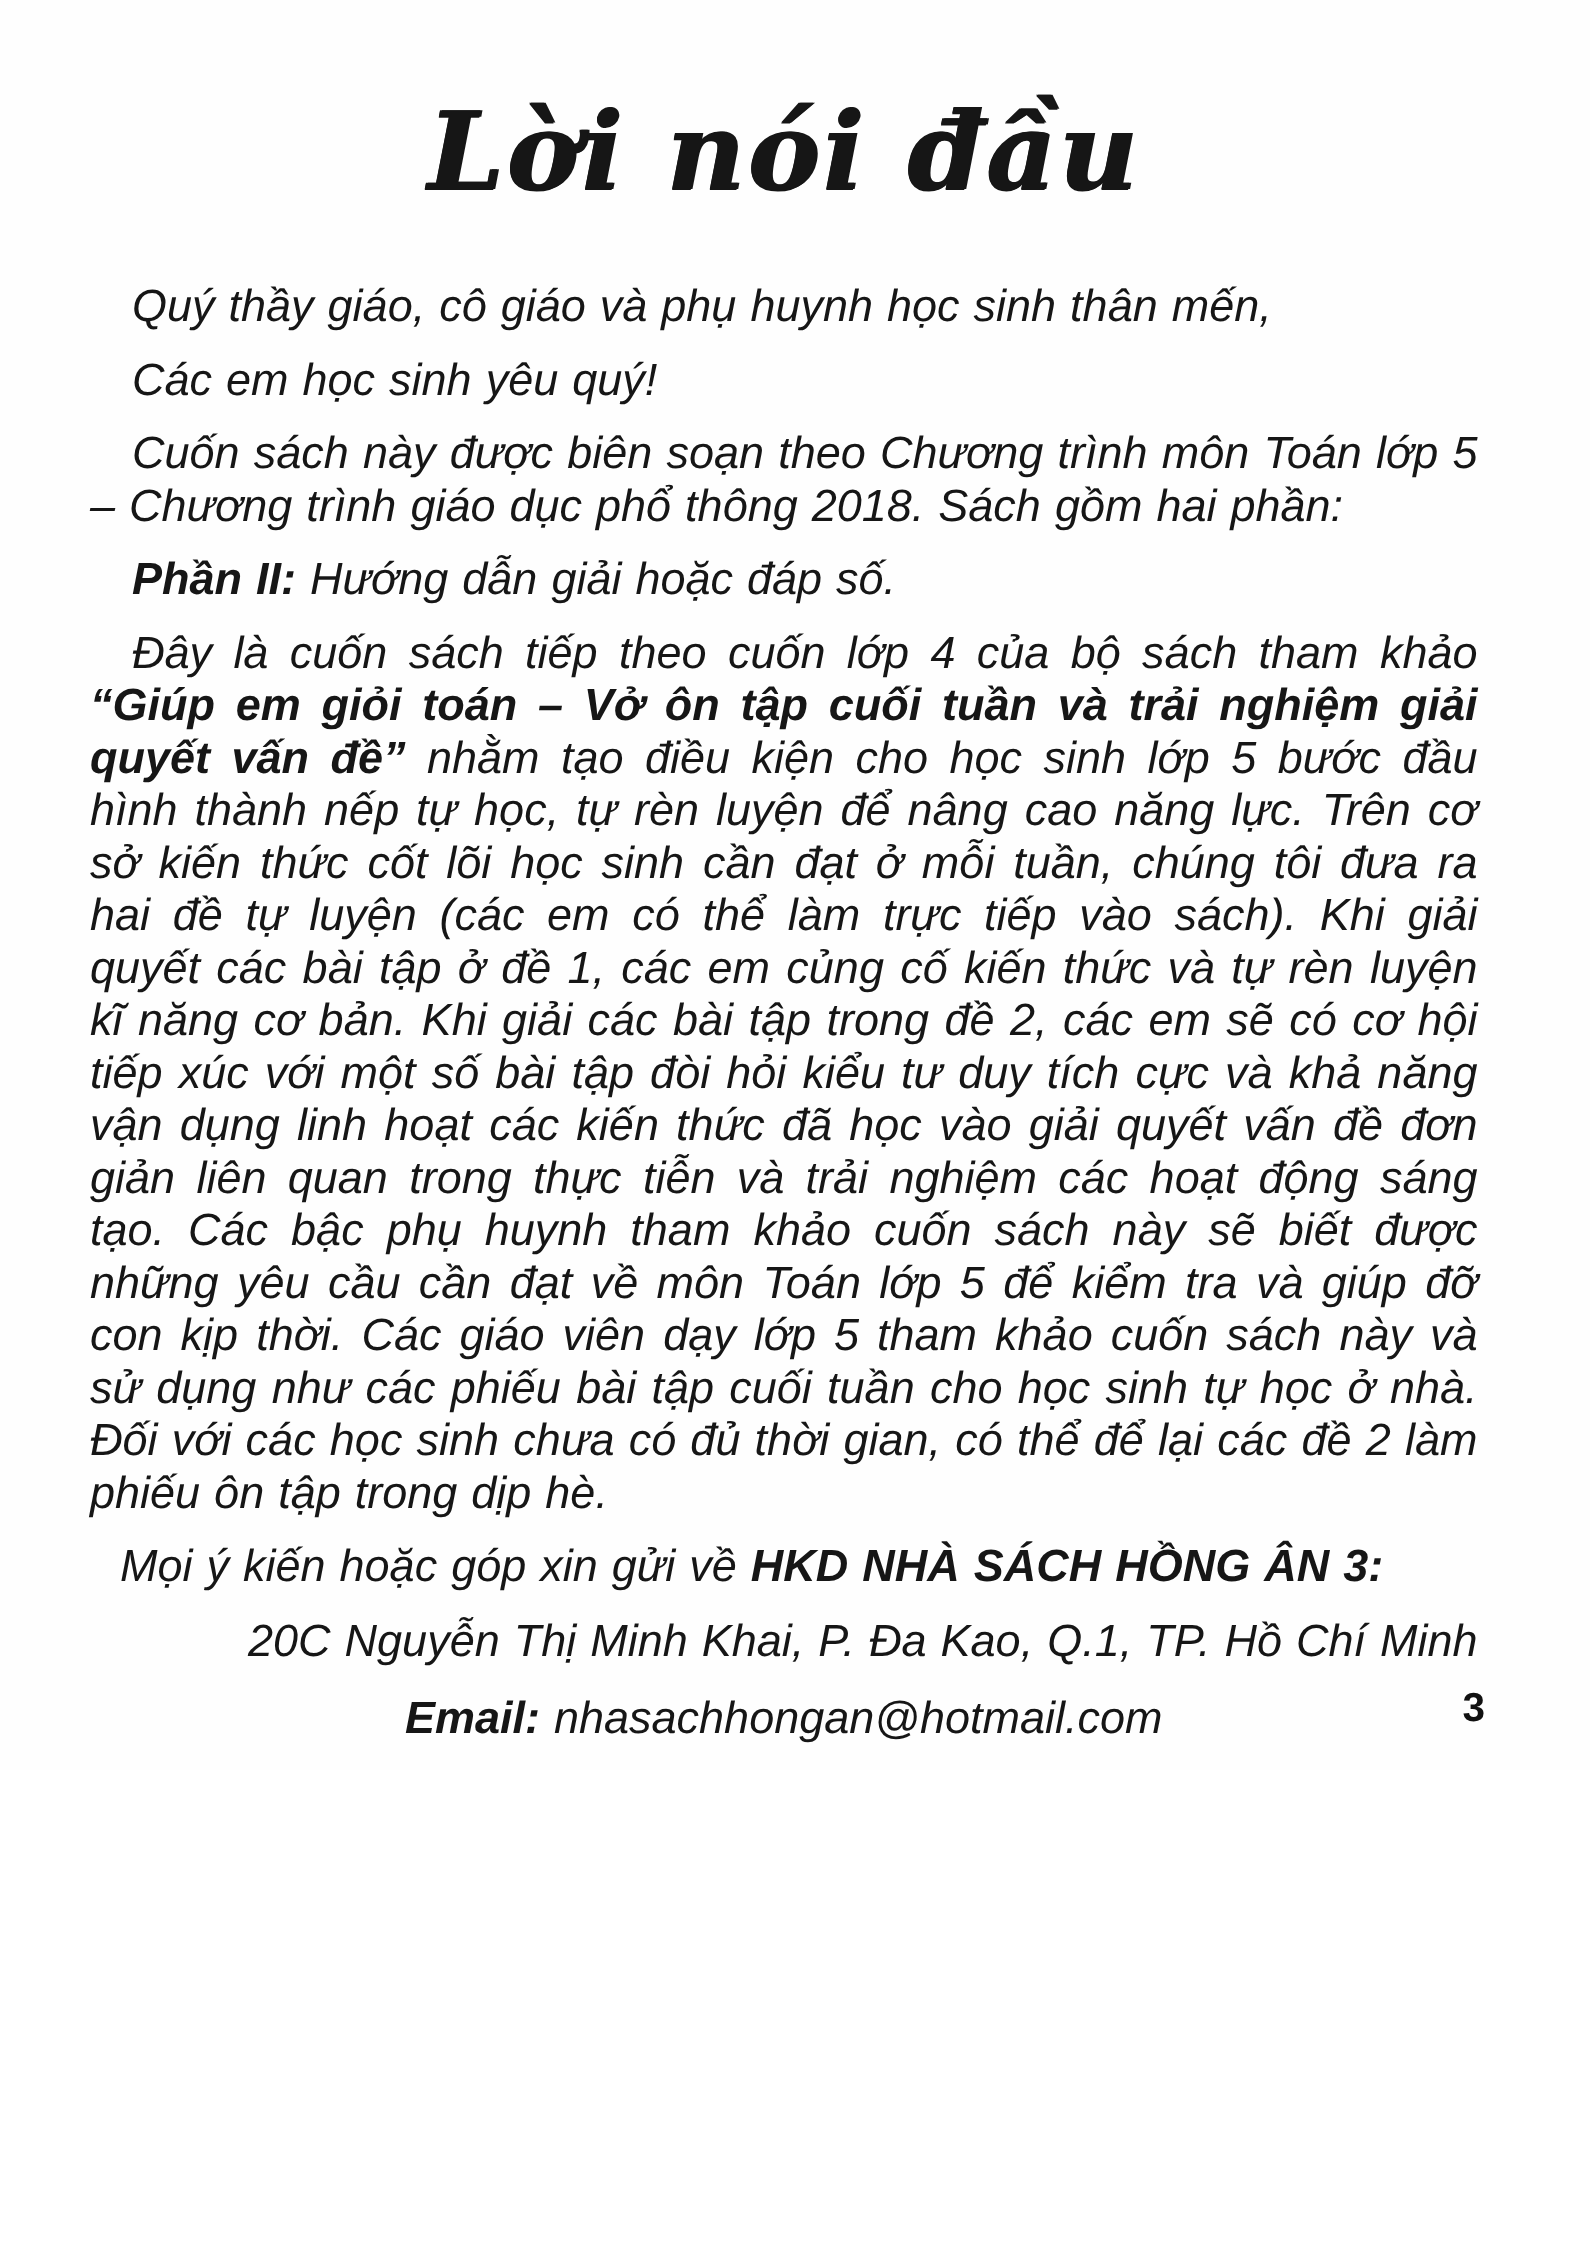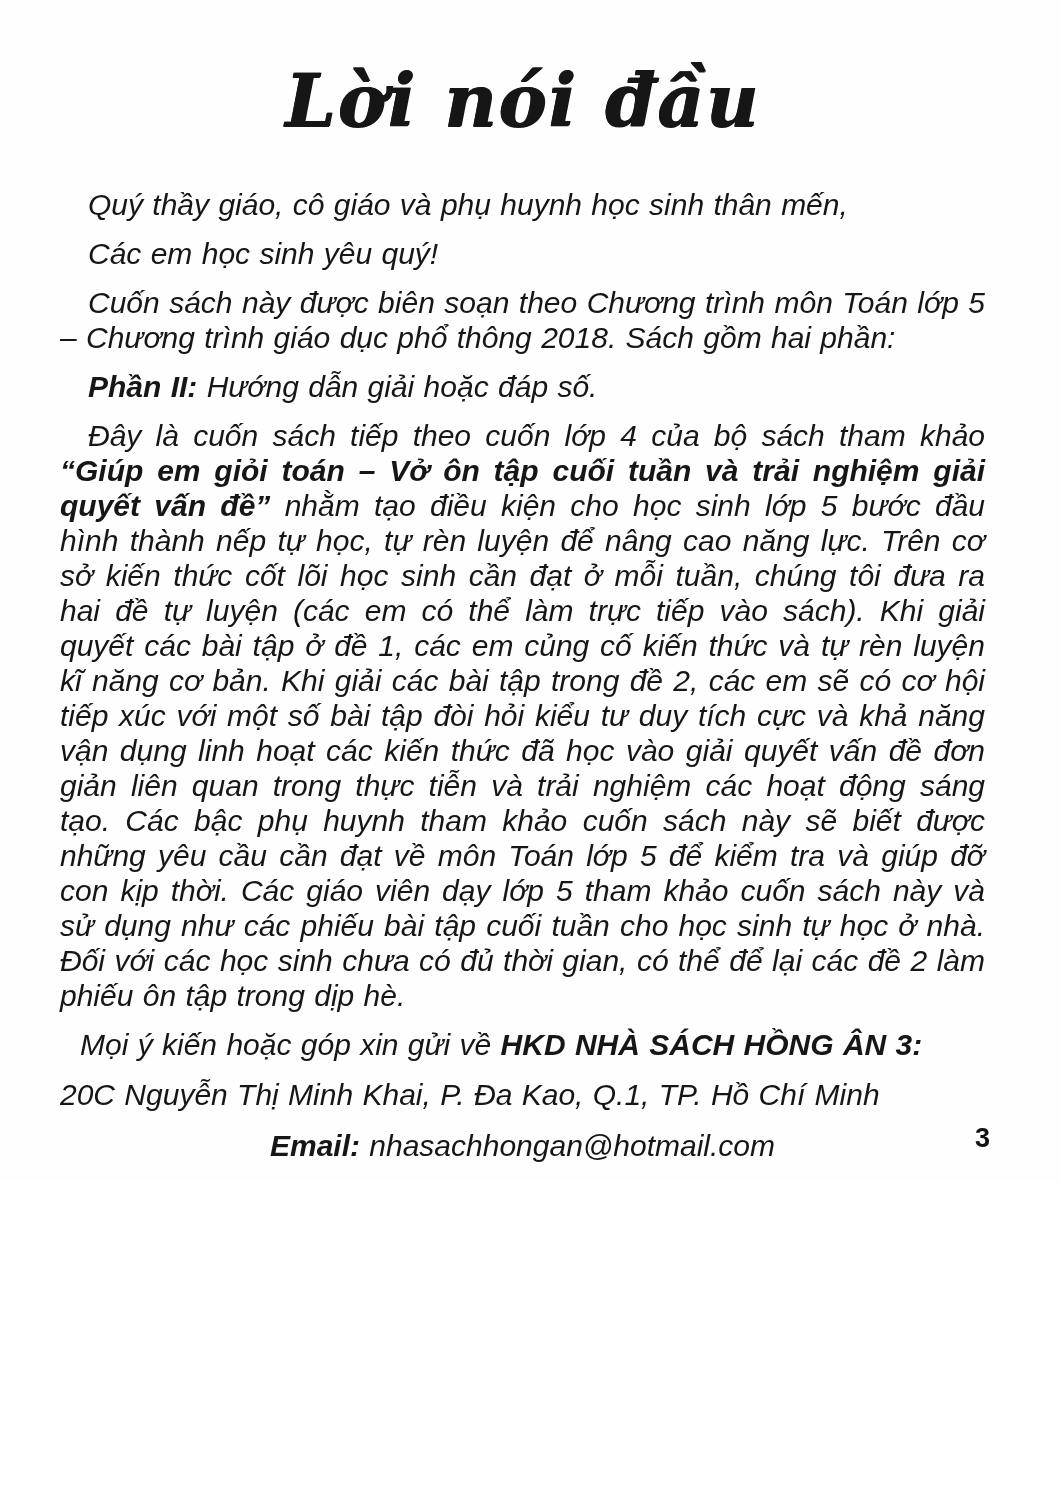--- a/index.html
+++ b/index.html
@@ -34,21 +34,21 @@
   .para {
     font-size: 30px;
     line-height: 35px;
     text-align: justify;
     margin: 0 0 14px 0;
     word-spacing: 1px;
   }
   .indent   { text-indent: 28px; }
   .p-hope   { text-indent: 32px; }
   .p-contact   { text-indent: 20px; margin-bottom: 15px; }
-  .p-address   { text-align: left; margin-bottom: 16px; }
+  .p-address   { text-align: right; margin-bottom: 16px; }
   .p-email     { text-align: center; margin-bottom: 17px; }
   .p-thanks    { text-indent: 70px; margin-bottom: 10px; }
   .p-signature { text-align: right; padding-right: 113px; font-family: Liberation Mono, monospace; }
   b { font-weight: bold; }
   .page-number {
     position: absolute;
     right: 70px;
     bottom: 26px;
     font-style: normal;
     font-weight: bold;

